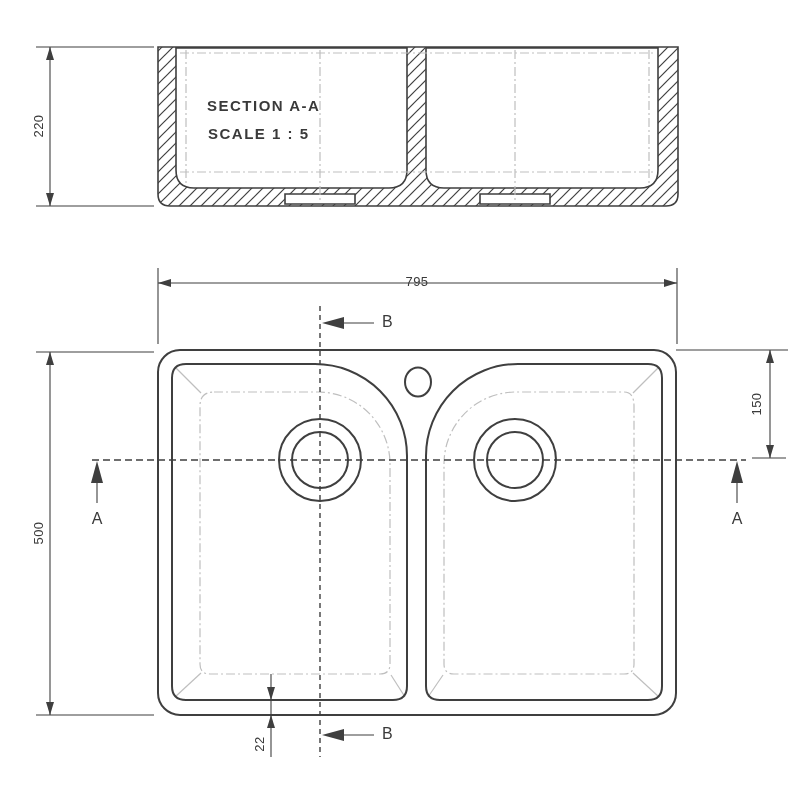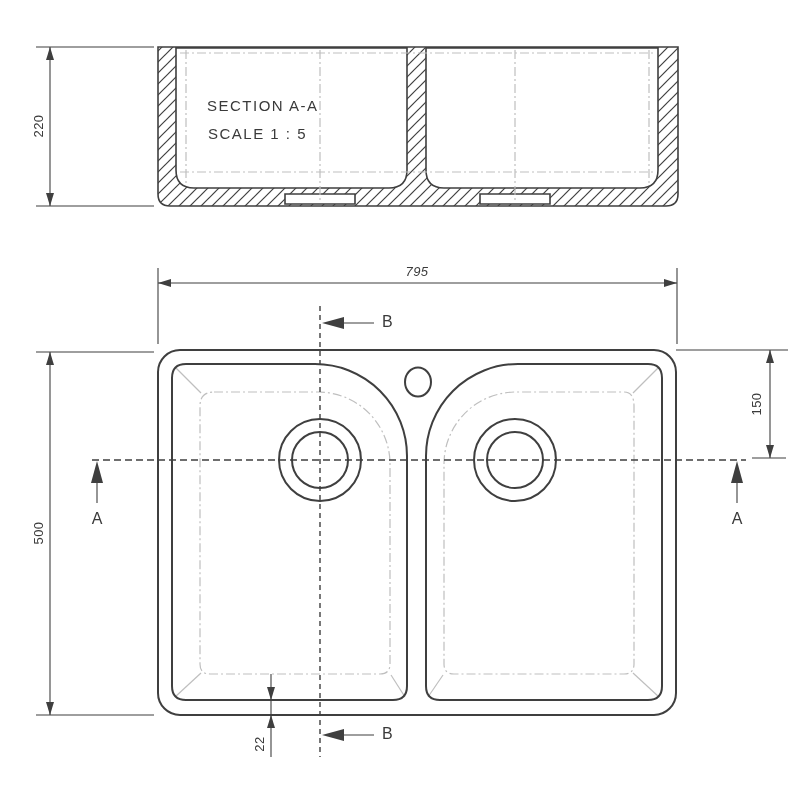--- a/index.html
+++ b/index.html
@@ -14,21 +14,21 @@
     position:relative;width:800px;height:800px;background:var(--background);overflow:hidden;
   }
   .canvas svg{position:absolute;left:0;top:0;}
   .lbl{
     position:absolute;color:var(--text);font-size:13px;letter-spacing:0.5px;
     white-space:nowrap;transform:translate(-50%,-50%);line-height:1;
   }
   .lbl.rot{transform:translate(-50%,-50%) rotate(-90deg);}
   .lbl.marker{font-size:16px;letter-spacing:0;}
   .lbl.left-anchor{transform:translate(0,-50%);}
-  .lbl.title{font-size:15px;letter-spacing:1.5px;}
+  .lbl.title{font-size:15px;letter-spacing:1.5px;font-weight:bold;}
   
   .s-main{stroke:var(--line);fill:none;stroke-width:2;}
   .s-body{stroke:var(--line);stroke-width:1.6;}
   .s-thin{stroke:var(--line);fill:none;stroke-width:1.1;}
   .s-dash{stroke:var(--line);fill:none;stroke-width:1.4;}
   .s-light{stroke:var(--light);fill:none;stroke-width:1.2;}
   .f-arrow{fill:var(--line);stroke:none;}
   .f-white{fill:#ffffff;}
 </style>
 </head>
@@ -145,21 +145,21 @@
     <g>
       <line class="s-thin" x1="340" y1="735" x2="374" y2="735"></line>
       <polygon class="f-arrow" points="322,735 344,729 344,741"></polygon>
     </g>
   </svg>
 
   <div class="lbl title left-anchor" style="left:207px;top:105px;">SECTION A-A</div>
   <div class="lbl title left-anchor" style="left:208px;top:133px;">SCALE 1 : 5</div>
 
   <div class="lbl rot" style="left:38px;top:126px;">220</div>
-  <div class="lbl" style="left:417px;top:271px;font-style:italic;">795</div>
+  <div class="lbl" style="left:417px;top:281px;">795</div>
   <div class="lbl rot" style="left:38px;top:533px;">500</div>
   <div class="lbl rot" style="left:756px;top:404px;">150</div>
   <div class="lbl rot" style="left:259px;top:744px;">22</div>
 
   <div class="lbl marker left-anchor" style="left:382px;top:322px;">B</div>
   <div class="lbl marker left-anchor" style="left:382px;top:734px;">B</div>
   <div class="lbl marker" style="left:97px;top:519px;">A</div>
   <div class="lbl marker" style="left:737px;top:519px;">A</div>
 
 </div>

